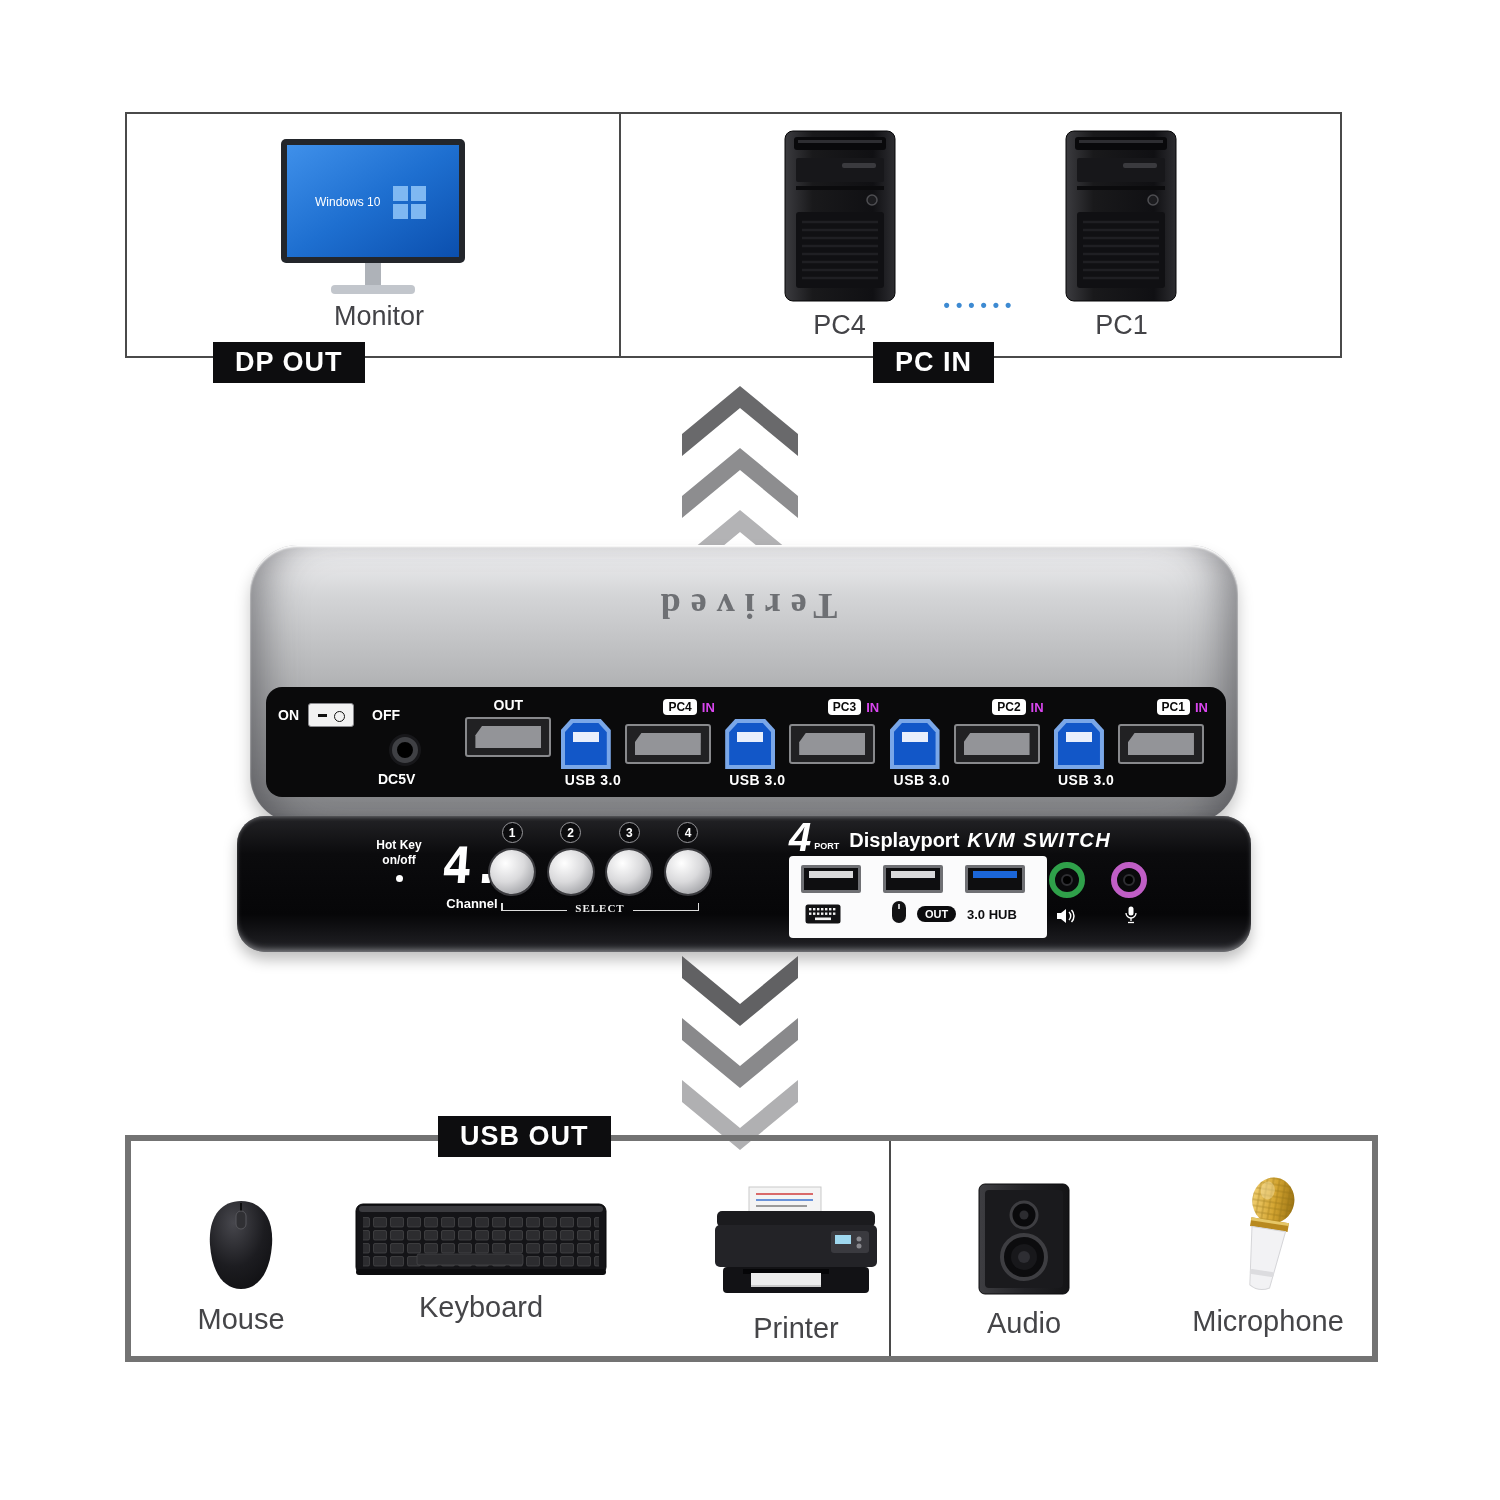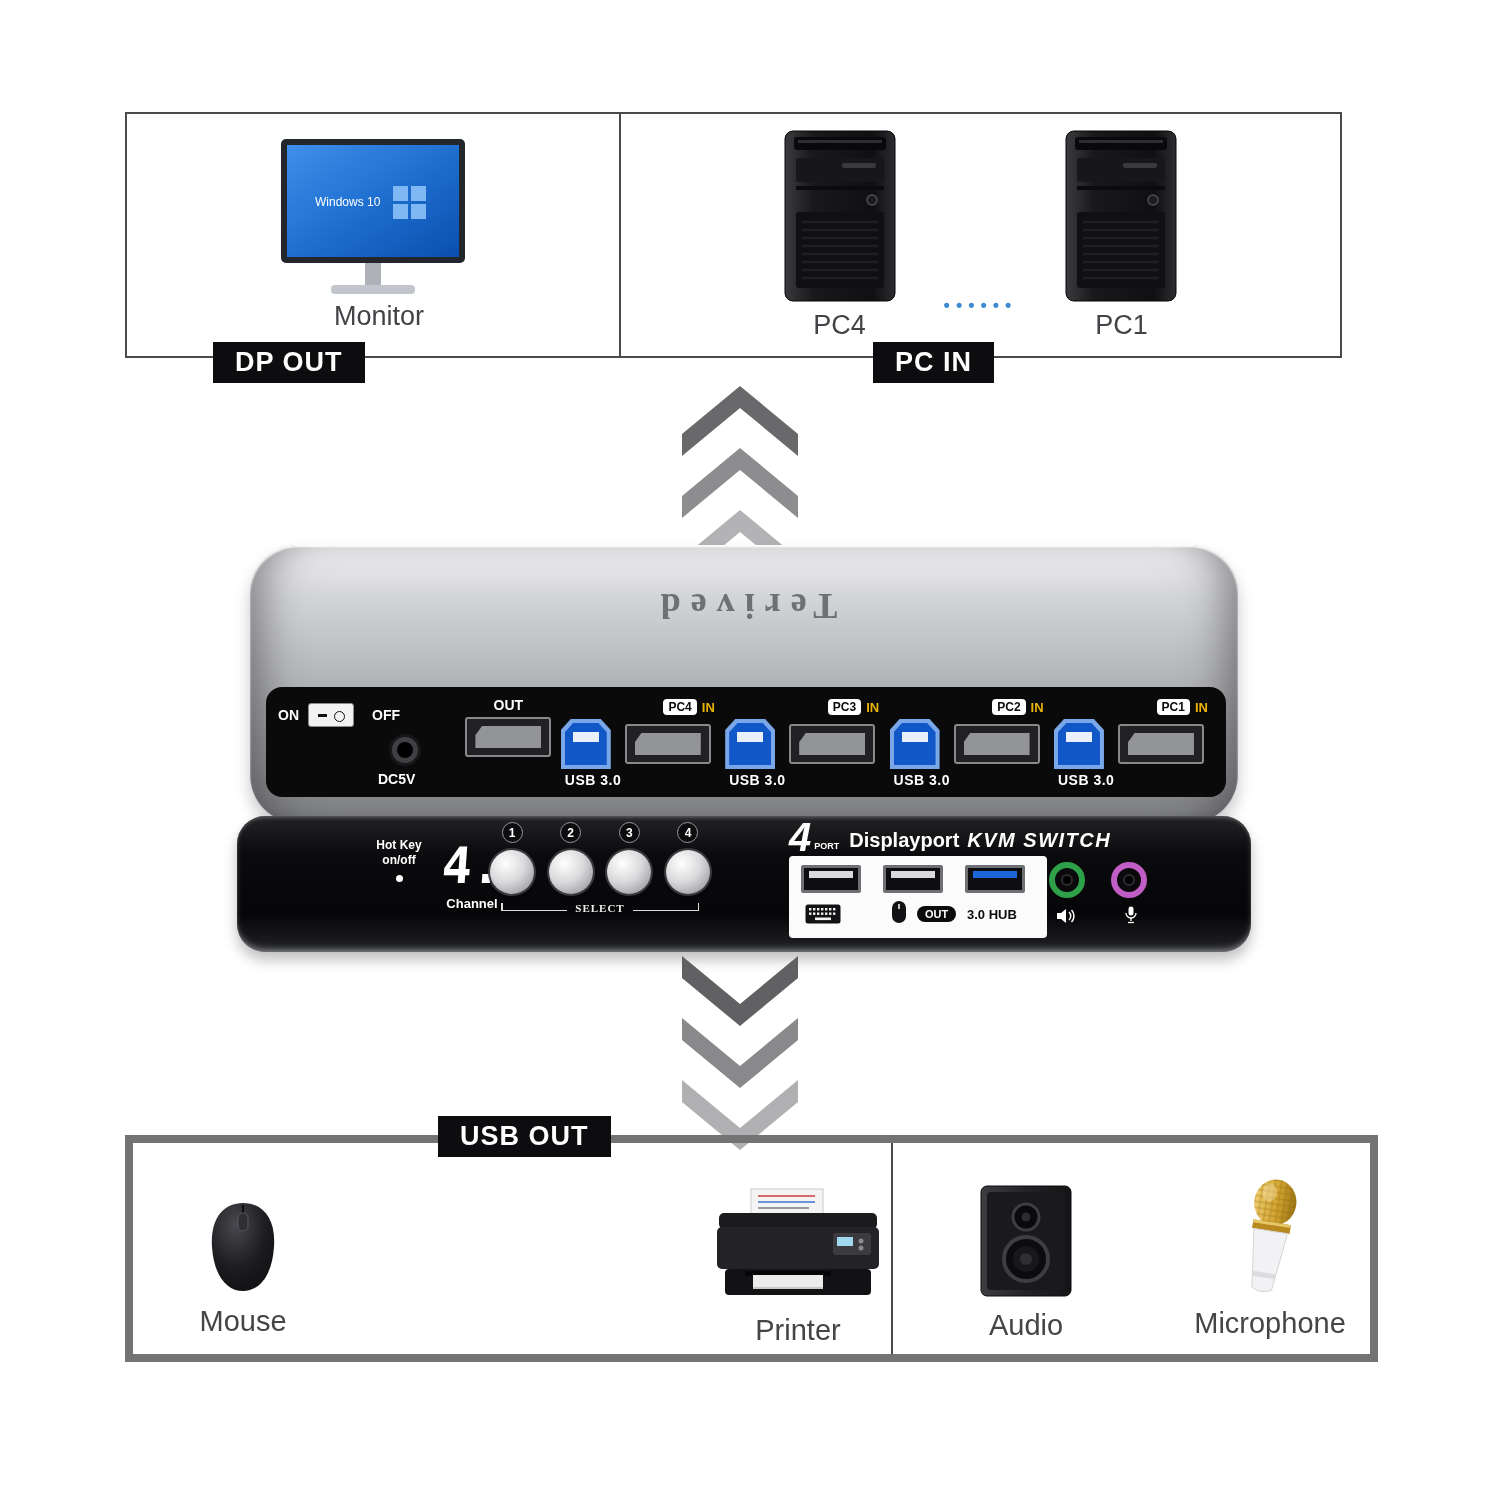--- a/index.html
+++ b/index.html
@@ -51,21 +51,21 @@
                    border:1.8px solid #111; border-radius:50%; }
   .dc-jack { position:absolute; left:116px; top:42px; width:26px; height:26px; border-radius:50%;
              background:#000; border:5px solid #3f4044; box-shadow:0 0 0 3px #17171a; }
   .dc-label { position:absolute; left:102px; top:76px; color:#fff; font-size:14px; font-weight:bold; }
   .out-block { width:100px; flex:none; display:flex; flex-direction:column; align-items:center; padding-top:2px; }
   .out-label { color:#fff; font-weight:bold; font-size:14px; height:20px; }
   .port-group { width:162px; flex:none; display:flex; flex-direction:column; padding-top:2px; }
   .group-top { height:20px; display:flex; justify-content:flex-end; align-items:center; gap:5px; padding-right:8px; }
   .pc-badge { background:#fff; color:#0a0a0a; font-size:12px; font-weight:bold; padding:0 5px;
               border-radius:4px; line-height:16px; }
-  .in-label { color:#eab308; font-size:13px; font-weight:bold; }
+  .in-label { color:#d946ef; font-size:13px; font-weight:bold; }
   .group-mid { display:flex; align-items:center; gap:14px; height:54px; }
   .group-bottom { height:18px; padding-left:4px; }
   .usb30 { color:#fff; font-size:14px; font-weight:bold; letter-spacing:.5px; }
   .usbb { position:relative; width:50px; height:50px; background:#7aa7e8;
           clip-path:polygon(20% 0,80% 0,100% 22%,100% 100%,0 100%,0 22%); }
   .usbb::before { content:""; position:absolute; inset:4px; background:#1257c8;
           clip-path:polygon(20% 0,80% 0,100% 22%,100% 100%,0 100%,0 22%); }
   .usbb::after { content:""; position:absolute; left:12px; right:12px; top:13px; height:10px; background:#e9effc; }
   .dp { position:relative; width:86px; height:40px; background:#212123; border:2px solid #88898c; border-radius:3px; }
   .dp::after { content:""; position:absolute; left:8px; right:8px; top:7px; bottom:7px; background:#939498;
@@ -114,21 +114,21 @@
   .hub-label { left:178px; top:51px; color:#0c0c0e; font-weight:bold; font-size:13px; }
   .jack { width:36px; height:36px; border-radius:50%; background:#0a0a0c; }
   .jack::after { content:""; position:absolute; inset:6px; background:#000; border-radius:50%;
                  border:2px solid #2e2e32; }
   .jack.green { left:812px; top:46px; border:6px solid #2fa04a; }
   .jack.pink { left:874px; top:46px; border:6px solid #c05ec6; }
   .spk-icon { left:820px; top:92px; } .mic-icon { left:888px; top:90px; }
 
   
   .bottom-box { position:absolute; left:125px; top:1135px; width:1253px; height:227px;
-                border:8px solid #737373; display:flex; }
+                border:6px solid #737373; display:flex; }
   .bottom-left { width:758px; position:relative; }
   .bottom-right { flex:1; border-left:2px solid #4a4a4a; position:relative; }
   .dev-item { position:absolute; display:flex; flex-direction:column; align-items:center; }
   .dev-label { font-size:29px; color:#454548; margin-top:12px; }
   .item-mouse { left:30px; width:160px; top:58px; }
   .item-keyboard { left:224px; width:252px; top:62px; }
   .item-printer { left:575px; width:180px; top:44px; }
   .item-audio { left:43px; width:180px; top:42px; }
   .item-mic { left:287px; width:180px; top:34px; }
   .mic-rot { transform:rotate(9deg); }
@@ -442,20 +442,30 @@
 
       <div class="dev-item item-mouse">
         <svg width="80" height="92" viewBox="0 0 80 92">
           <path d="M40 2 C60 2 73 18 71 46 C69 74 57 90 40 90 C23 90 11 74 9 46 C7 18 20 2 40 2 Z" fill="url(#mouseGrad)"></path>
           <path d="M40 4 L40 30" stroke="#000" stroke-width="1.5"></path>
           <rect x="35" y="12" width="10" height="18" rx="5" fill="#303034" stroke="#57575c"></rect>
         </svg>
         <div class="dev-label">Mouse</div>
       </div>
 
+      <div class="dev-item item-keyboard">
+        <svg width="252" height="76" viewBox="0 0 252 76">
+          <rect x="1" y="1" width="250" height="70" rx="7" fill="#141417" stroke="#060608"></rect>
+          <rect x="4" y="3" width="244" height="6" rx="3" fill="#3b3b3f"></rect>
+          <rect x="8" y="12" width="236" height="52" fill="url(#keysPat)"></rect>
+          <rect x="62" y="51" width="106" height="11" rx="2" fill="#2c2c2f" stroke="#47474b" stroke-width="0.7"></rect>
+          <rect x="1" y="66" width="250" height="6" rx="3" fill="#0c0c0e"></rect>
+        </svg>
+        <div class="dev-label">Keyboard</div>
+      </div>
 
       <div class="dev-item item-printer">
         <svg width="175" height="115" viewBox="0 0 175 115">
           <rect x="40" y="2" width="72" height="30" fill="#f4f4f4" stroke="#c9c9c9"></rect>
           <line x1="47" y1="9" x2="104" y2="9" stroke="#d96a6a" stroke-width="2"></line>
           <line x1="47" y1="15" x2="104" y2="15" stroke="#6a93d9" stroke-width="2"></line>
           <line x1="47" y1="21" x2="98" y2="21" stroke="#9a9a9a" stroke-width="2"></line>
           <rect x="8" y="26" width="158" height="16" rx="5" fill="#1b1b1e"></rect>
           <rect x="6" y="40" width="162" height="42" rx="5" fill="#232327"></rect>
           <rect x="122" y="46" width="38" height="22" rx="3" fill="#3a3a3f"></rect>

